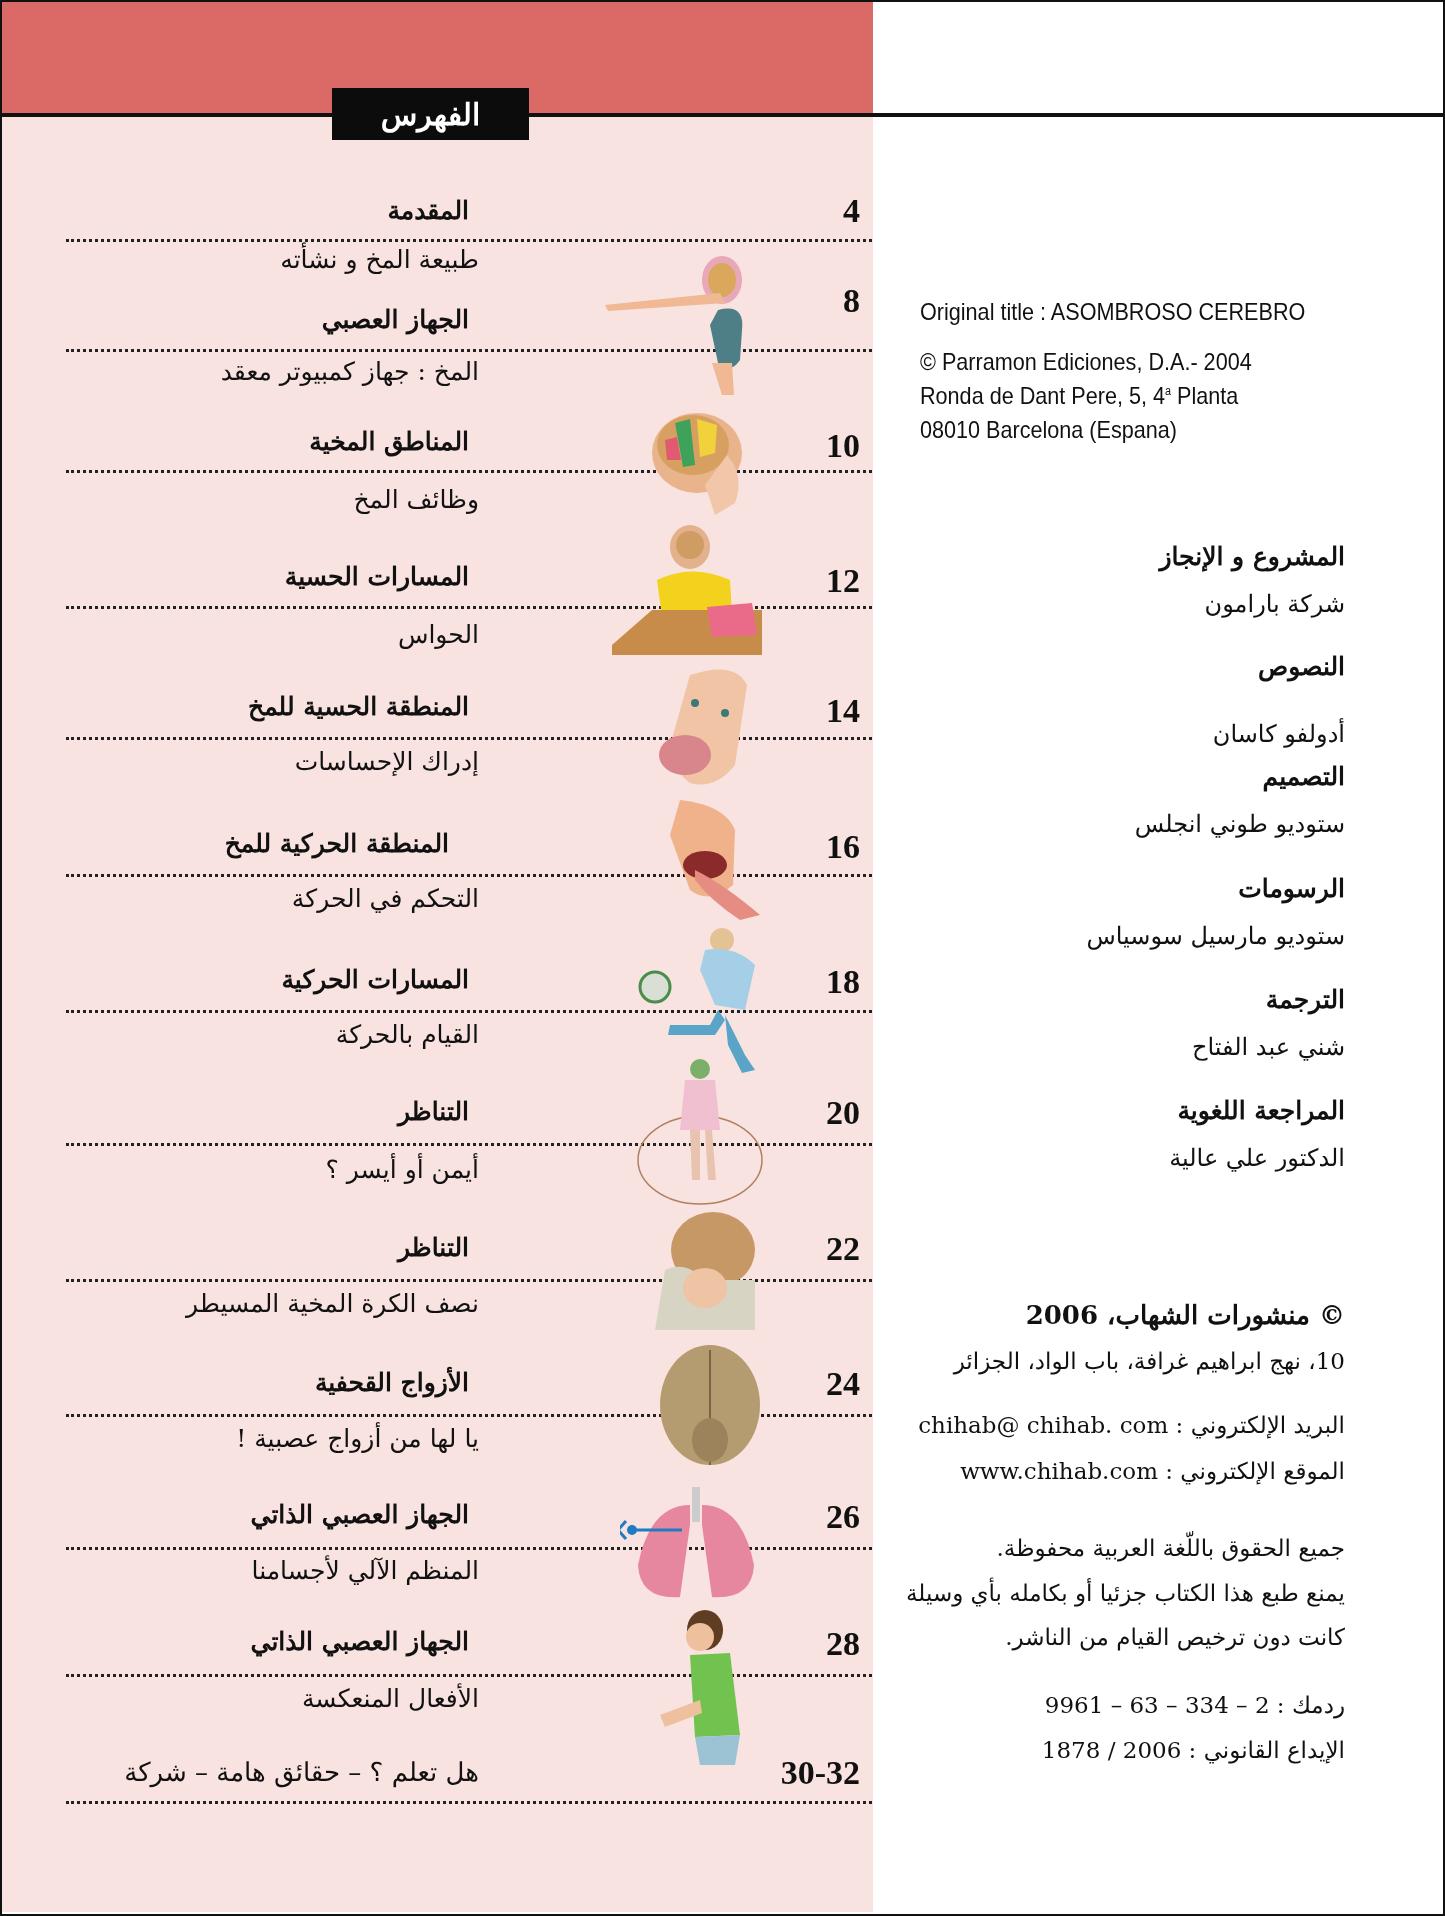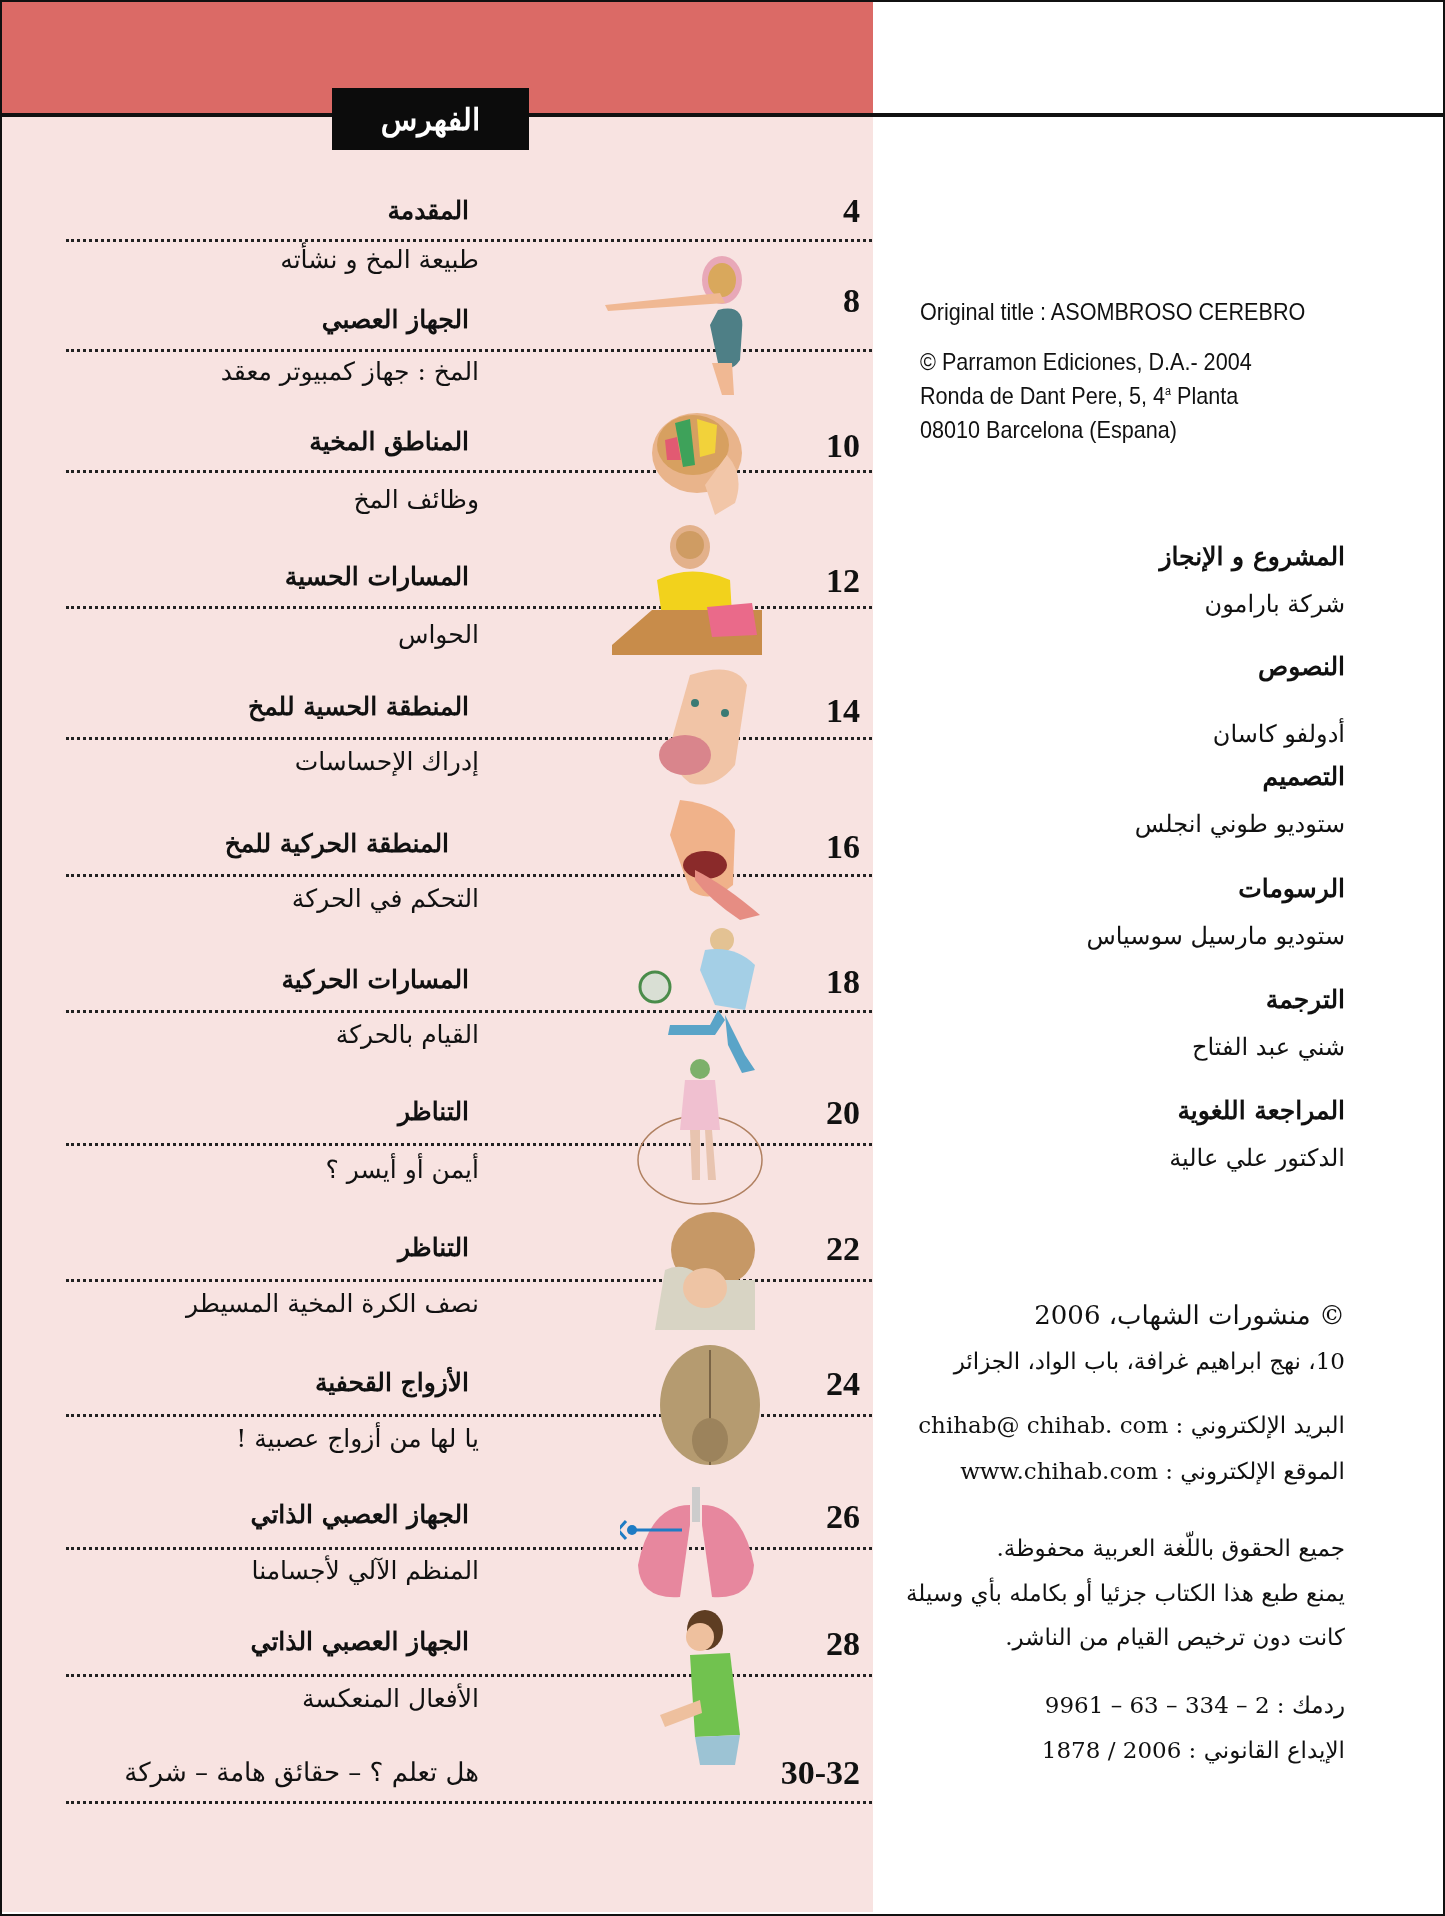--- a/index.html
+++ b/index.html
@@ -1,32 +1,32 @@
 <!DOCTYPE html>
 <html><head>
 <meta charset="utf-8">
 <style>
   html, body { margin:0; padding:0; }
   body { width:1445px; height:1916px; position:relative; background:#ffffff; overflow:hidden; font-family:"DejaVu Serif", serif; }
   .page-frame { position:absolute; left:0; top:0; width:1441px; height:1912px; border:2px solid #111; box-sizing:content-box; }
   .left-panel { position:absolute; left:2px; top:2px; width:871px; height:1910px; background:#f8e3e1; }
   .header-band { position:absolute; left:2px; top:2px; width:871px; height:111px; background:#db6a66; }
   .header-rule { position:absolute; left:0; top:113px; width:1445px; height:4px; background:#111; }
-  .title-box { position:absolute; left:332px; top:88px; width:197px; height:62px; background:#0c0c0c; color:#fff; display:flex; align-items:center; justify-content:center; font-weight:bold; font-size:30px; direction:rtl; }
+  .title-box { position:absolute; left:332px; top:88px; width:197px; height:52px; background:#0c0c0c; color:#fff; display:flex; align-items:center; justify-content:center; font-weight:bold; font-size:30px; direction:rtl; }
   .toc-dots { position:absolute; left:66px; width:806px; height:0; border-top:3px dotted #222; }
   .toc-page { position:absolute; left:740px; width:120px; text-align:right; font-family:"Liberation Serif", serif; font-weight:bold; font-size:34px; color:#111; }
   .sub { position:absolute; text-align:right; direction:rtl; font-size:25px; color:#111; white-space:nowrap; }
   .ttl { position:absolute; text-align:right; direction:rtl; font-weight:bold; font-size:25px; color:#111; white-space:nowrap; }
 
   .illus { position:absolute; }
   .latin { position:absolute; left:920px; font-family:"Liberation Sans", sans-serif; font-size:24px; color:#111; white-space:nowrap; transform:scaleX(0.9); transform-origin:left; }
   .credit-label { position:absolute; right:100px; text-align:right; direction:rtl; font-weight:bold; font-size:25px; color:#111; white-space:nowrap; }
   .credit-value { position:absolute; right:100px; text-align:right; direction:rtl; font-size:24px; color:#111; white-space:nowrap; }
   .pub { position:absolute; right:100px; text-align:right; direction:rtl; font-size:23px; color:#111; white-space:nowrap; }
-  .pub.bold { font-weight:normal; font-size:26px; }
+  .pub.bold { font-weight:bold; font-size:26px; }
   sup { font-size:12px; }
 </style>
 </head>
 <body>
 
 <div class="page-frame"></div>
 <div class="left-panel"></div>
 <div class="header-band"></div>
 <div class="header-rule"></div>
 <div class="title-box">الفهرس</div>

